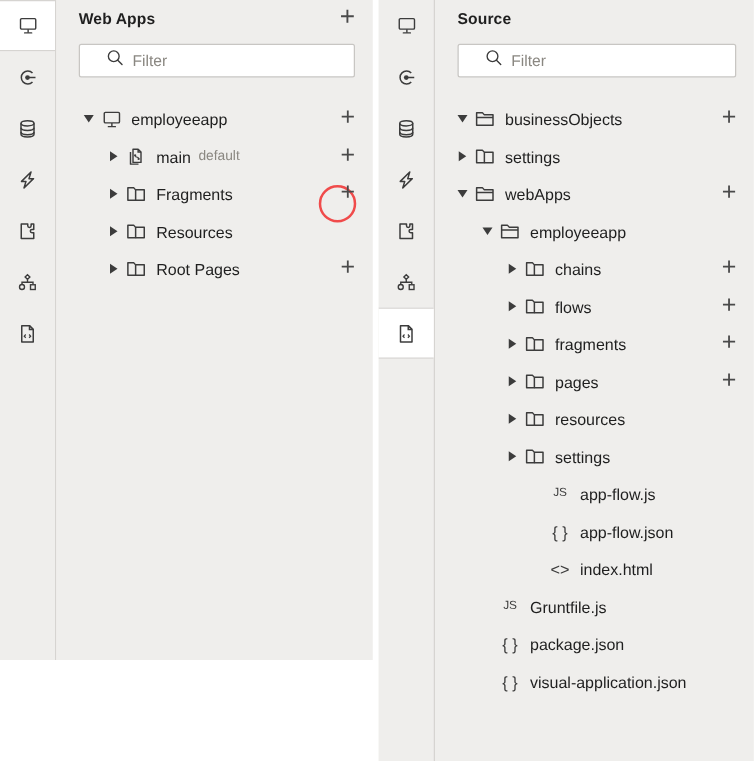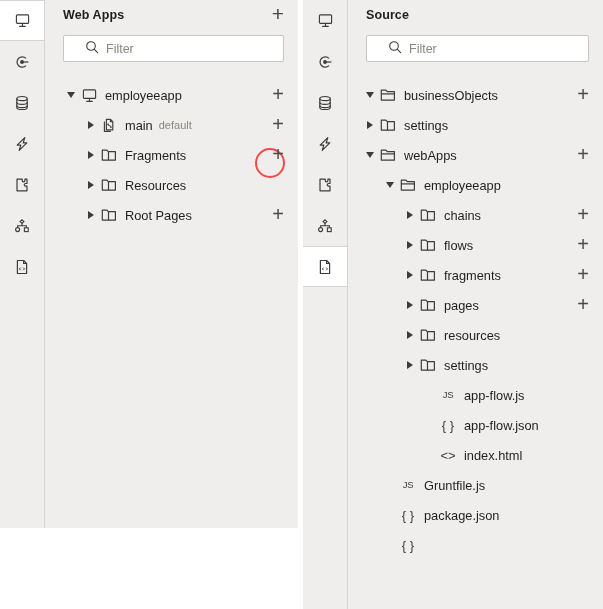--- a/index.html
+++ b/index.html
@@ -630,20 +630,21 @@
             <span class="row-spacer"></span>
             <span class="row-plus hidden">+</span>
           </div>
           <div class="tree-row" style="padding-left: 34px;">
             <span class="twisty none">
               <i></i>
             </span>
             <span class="row-icon">
               <span class="ft ft-json">{ }</span>
             </span>
+            <span class="row-label">visual-application.json</span>
             <span class="row-spacer"></span>
             <span class="row-plus hidden">+</span>
           </div>
         </div>
     </div>
 
   </div>
 
 </div>
 

